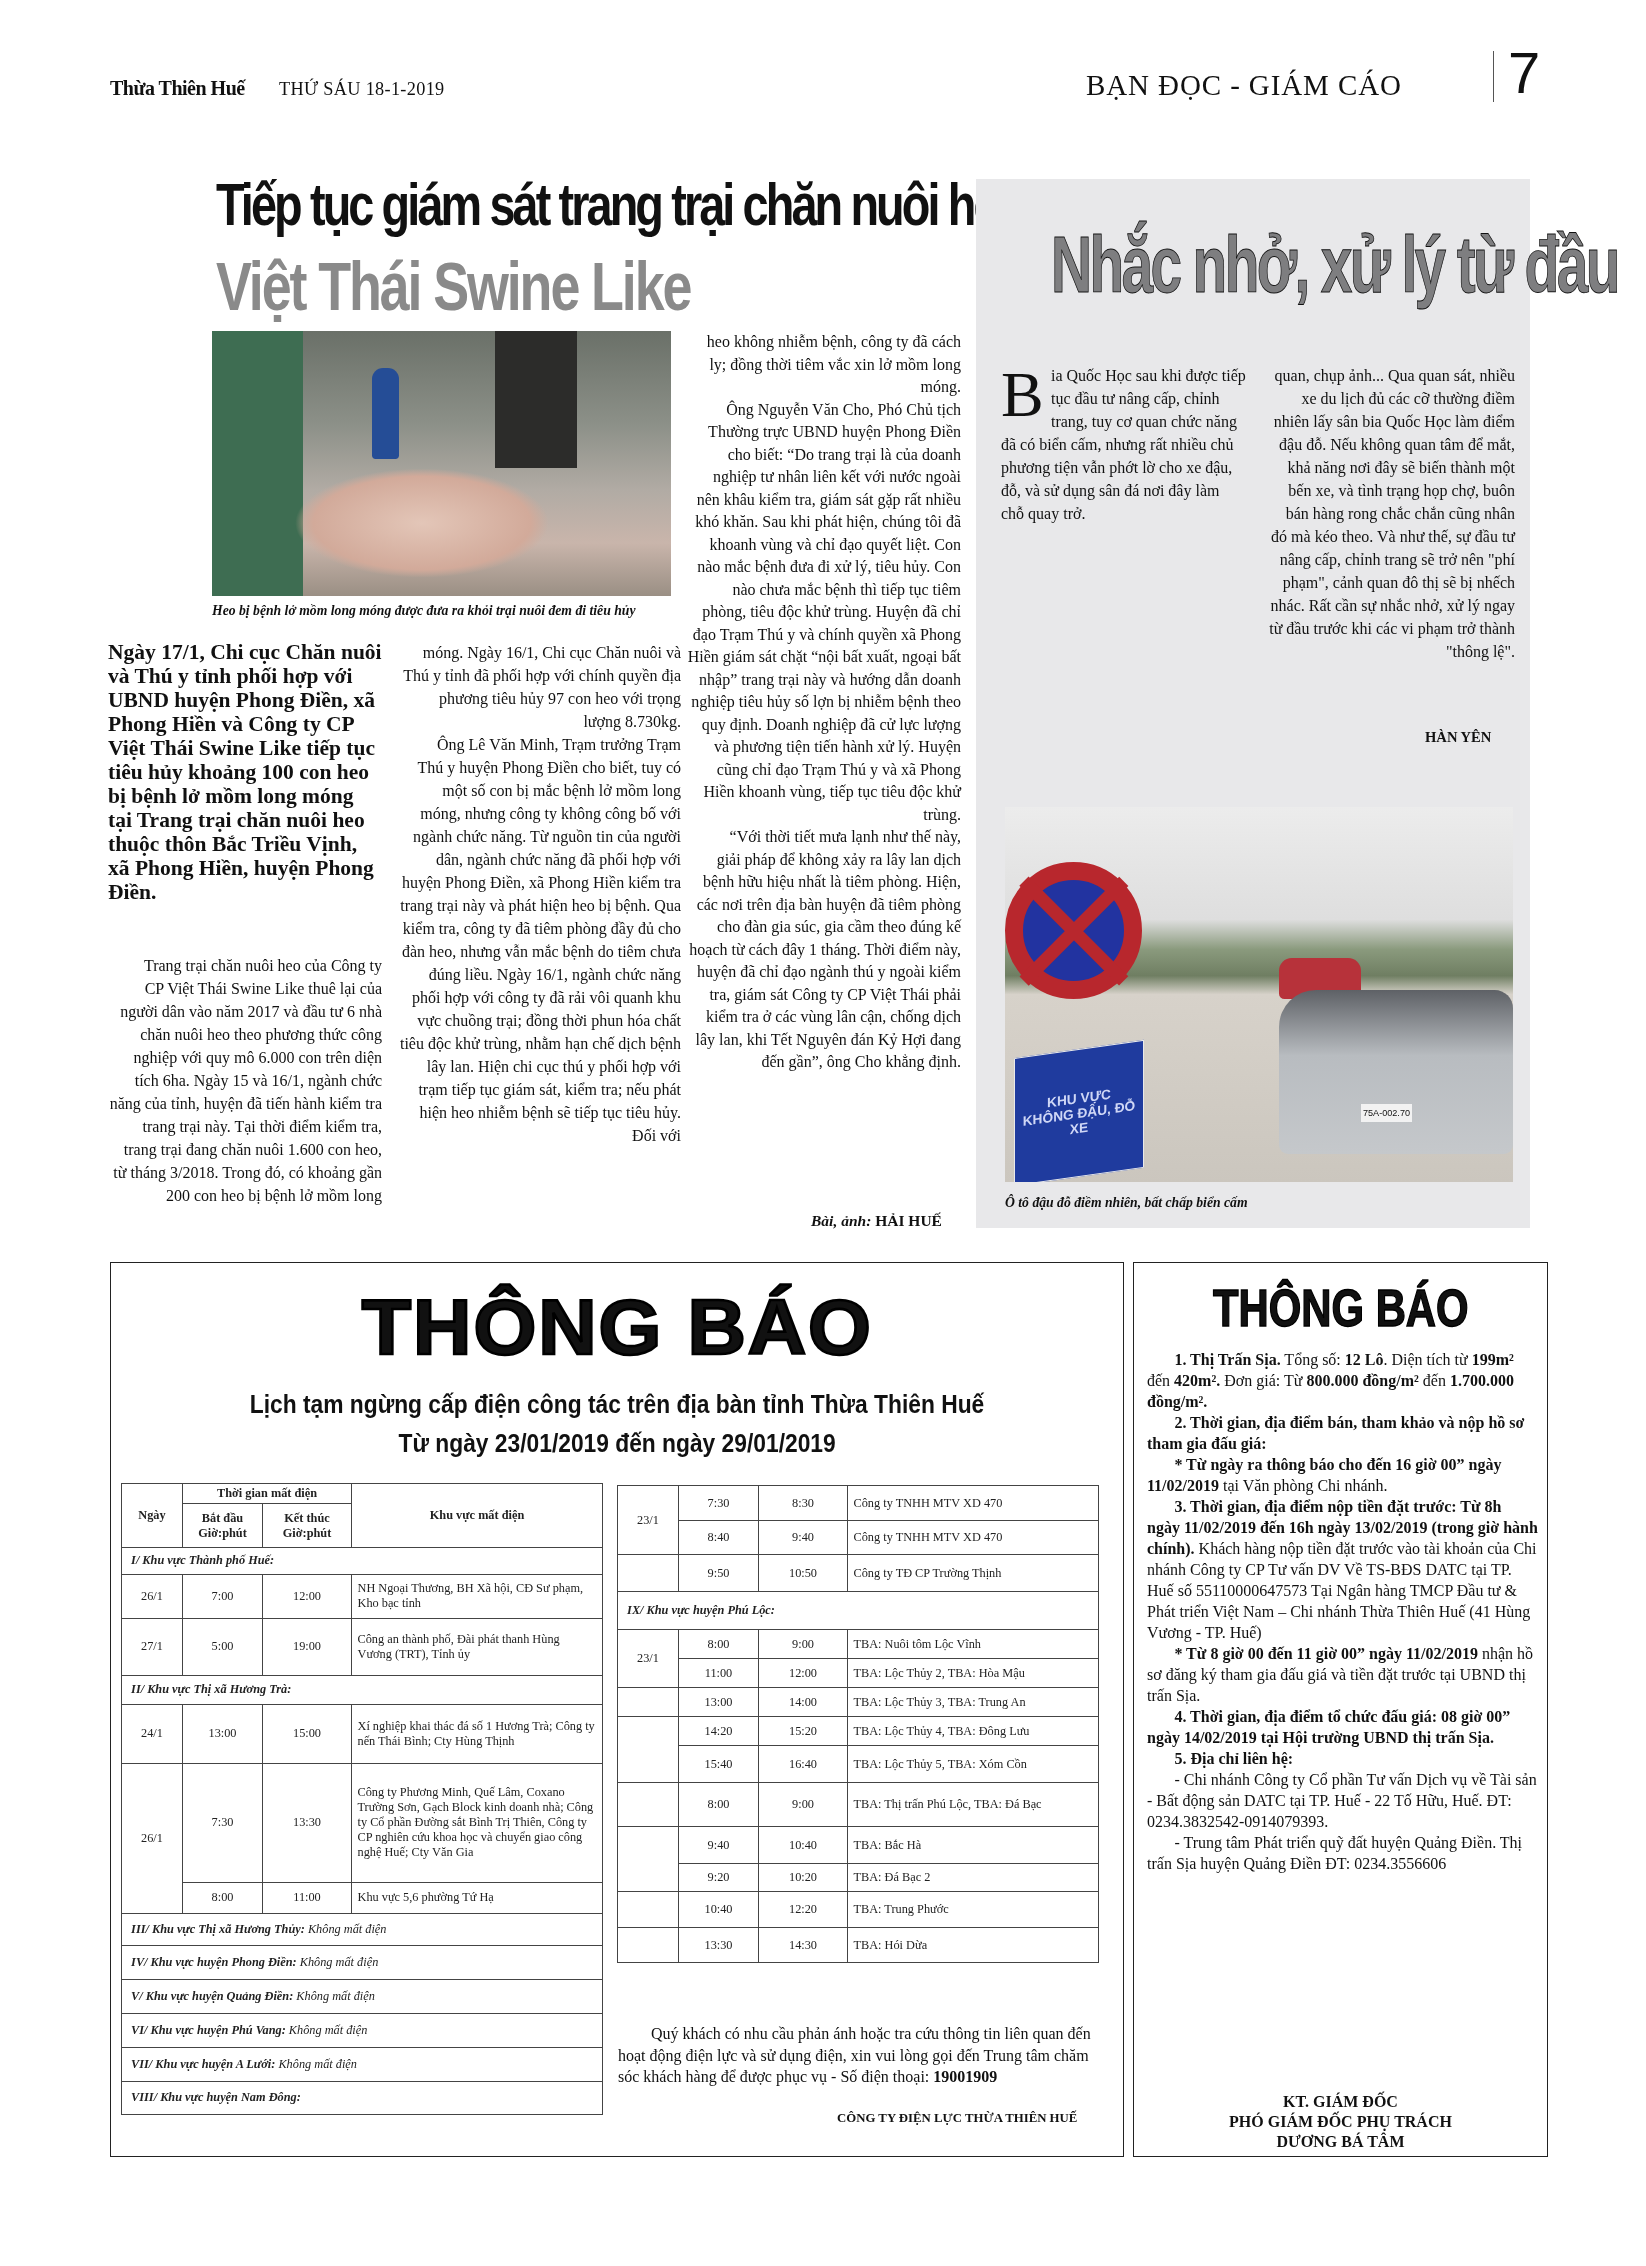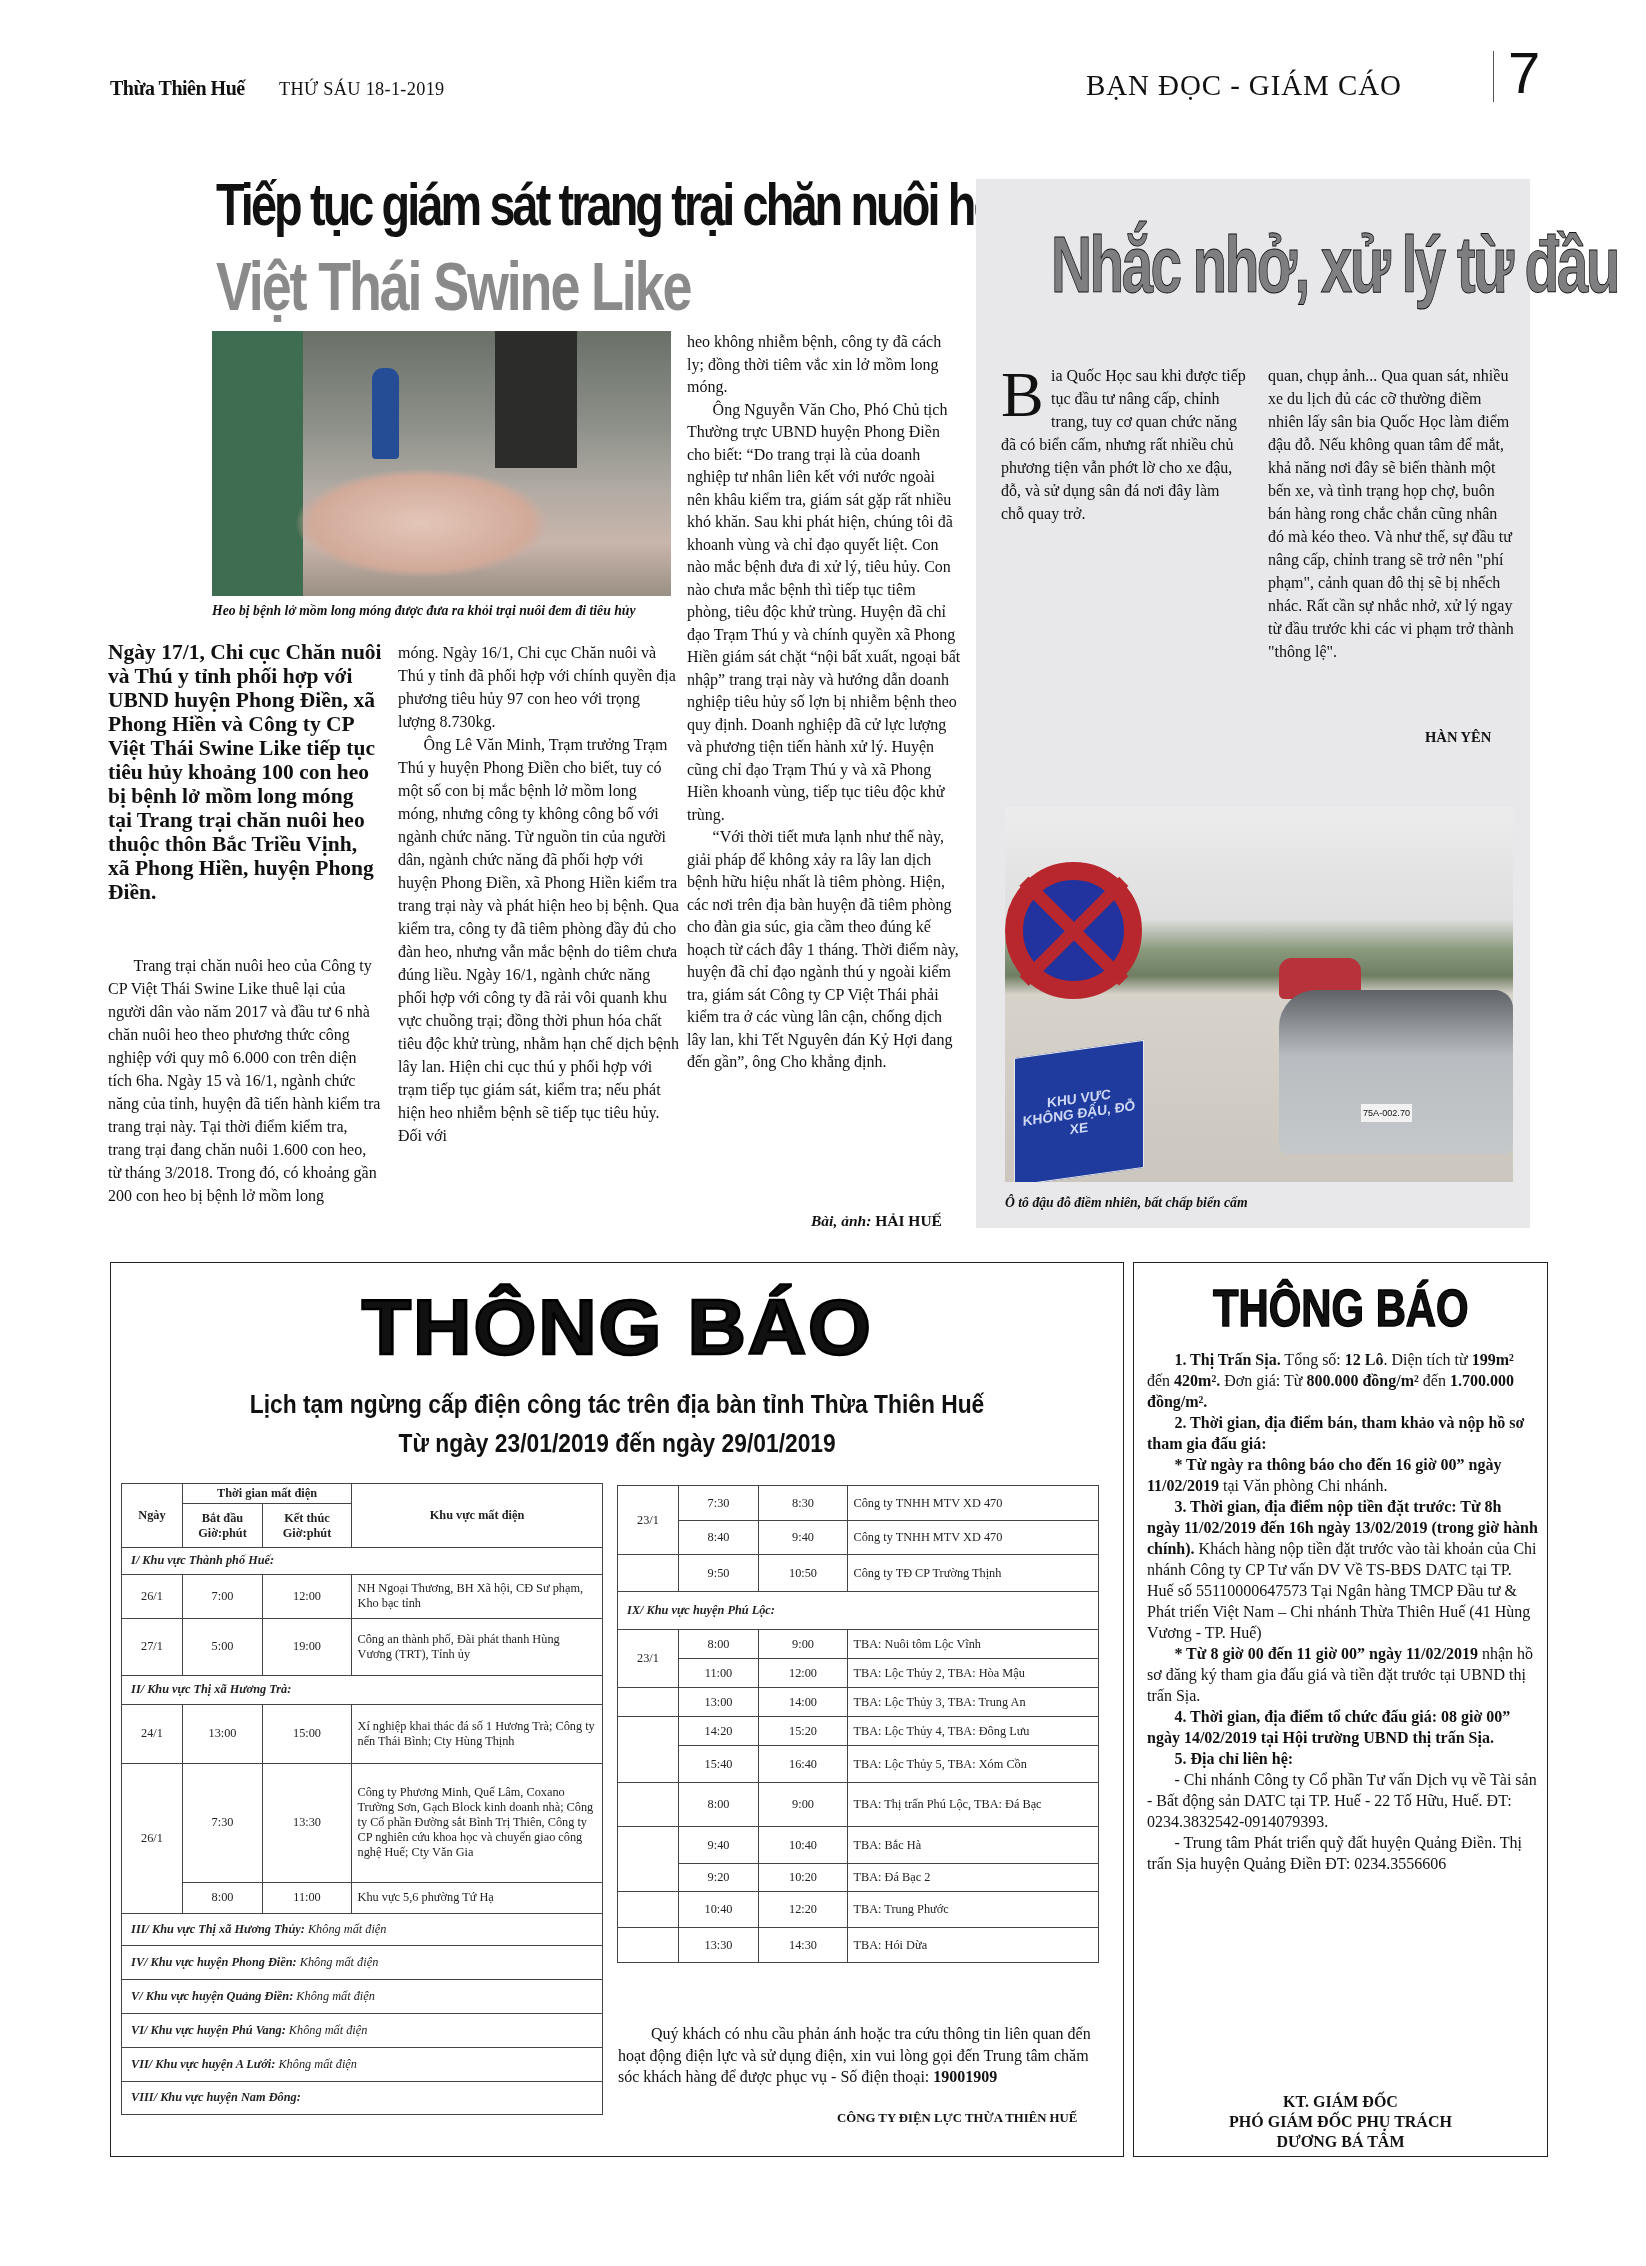--- a/index.html
+++ b/index.html
@@ -14,33 +14,33 @@
   
   .h1a { left: 216px; top: 175px; font: bold 60px "Liberation Sans", sans-serif; letter-spacing: -3.7px; transform: scaleX(0.78); transform-origin: left top; white-space: nowrap; line-height: 1; }
   .h1b { left: 216px; top: 252px; font: bold 69px "Liberation Sans", sans-serif; letter-spacing: -2.7px; color: #8a8a8a; transform: scaleX(0.78); transform-origin: left top; white-space: nowrap; line-height: 1; }
   .photo1 { left: 212px; top: 331px; width: 459px; height: 265px; background: linear-gradient(180deg,#6a7068 0%,#8c9088 35%,#b1aba4 60%,#c9b5ab 80%,#9a8f84 100%); overflow: hidden; }
   .photo1 .wall { position:absolute; left:0; top:0; width:91px; height:265px; background:#3e6d52; }
   .photo1 .door { position:absolute; left:283px; top:0; width:82px; height:137px; background:#2c2c2a; }
   .photo1 .pigs { position:absolute; left:82px; top:137px; width:256px; height:110px; background: radial-gradient(ellipse at 50% 50%, #e3c6b8 0%, #d2aa9a 60%, transparent 70%); }
   .photo1 .man { position:absolute; left:160px; top:37px; width:27.4px; height:91px; background:#254d96; border-radius: 11px 11px 3.7px 3.7px; }
   .cap1 { left: 212px; top: 601px; width: 457px; font: italic bold 13.7px "Liberation Serif", serif; line-height: 19px; }
   .lede { left: 108px; top: 640px; width: 274px; font: bold 21.5px "Liberation Serif", serif; line-height: 24px; }
-  .col { font: 16px "Liberation Serif", serif; line-height: 23px; text-align: left; }
+  .col { font: 16px "Liberation Serif", serif; line-height: 23px; text-align: right; }
   .col p { text-indent: 25.6px; }
   .col p.noind { text-indent: 0; }
   .c1 { left: 108px; top: 954px; width: 274px; }
   .c2 { left: 398px; top: 641px; width: 283px; }
   .c3 { left: 687px; top: 331px; width: 274px; line-height: 22.5px; }
   .byline1 { left: 811px; top: 1212px; font: italic bold 15.5px "Liberation Serif", serif; }
   .byline1 b { font-style: normal; }
   
   .box2 { left: 976px; top: 179px; width: 554px; height: 1049px; background: #e8e8ea; }
   .h2 { left: 1051px; top: 225px; font: bold 79px "Liberation Sans", sans-serif; color: #7e7e80; letter-spacing: -3.7px; transform: scaleX(0.72); transform-origin: left top; white-space: nowrap; line-height: 1; -webkit-text-stroke: 0.9px #111; }
   .a2c1 { left: 1001px; top: 364px; width: 245px; font: 16px "Liberation Serif", serif; line-height: 23px; }
-  .a2c2 { left: 1268px; top: 364px; width: 247px; font: 16px "Liberation Serif", serif; line-height: 23px; }
+  .a2c2 { left: 1268px; top: 364px; width: 247px; font: 16px "Liberation Serif", serif; line-height: 23px; text-align: right; }
   .dropcap { float: left; font: 64px "Liberation Serif", serif; line-height: 53px; margin: 3.7px 7.3px 0 0; }
   .a2c1 p.ind { text-indent: 25.6px; }
   .byline2 { left: 1425px; top: 729px; font: bold 14.6px "Liberation Serif", serif; }
   .photo2 { left: 1005px; top: 807px; width: 508px; height: 375px; background: linear-gradient(180deg,#ececec 0%,#dedede 30%,#8a9a7d 38%,#6f7e62 45%,#d7d2ca 50%,#cbc6be 100%); overflow: hidden; }
   .photo2 .sign { position:absolute; left:0; top:55px; width:137px; height:137px; border-radius:50%; background:#2233a0; border: 18.3px solid #b8272d; }
   .photo2 .sign::before, .photo2 .sign::after { content:""; position:absolute; left:50%; top:50%; width:140%; height:12.8px; background:#b8272d; transform: translate(-50%,-50%) rotate(45deg); }
   .photo2 .sign::after { transform: translate(-50%,-50%) rotate(-45deg); }
   .photo2 .plate { position:absolute; left:9.1px; top:242px; width:130px; height:128px; background:#1f3b9e; border: 1.8px solid #e9e9e9; transform: skewY(-8deg); color:#cfd7f6; font: bold 13.7px "Liberation Sans", sans-serif; display:flex; align-items:center; justify-content:center; text-align:center; padding:7.3px; }
   .photo2 .car { position:absolute; left:274px; top:183px; width:234px; height:164px; background: linear-gradient(180deg,#5e6166 0%,#b8bcc0 40%,#c5c8cb 100%); border-radius: 37px 18.3px 9.1px 9.1px; }
   .photo2 .car2 { position:absolute; left:274px; top:151px; width:82px; height:41px; background:#b7323a; border-radius: 12.8px 12.8px 5.5px 5.5px; }

